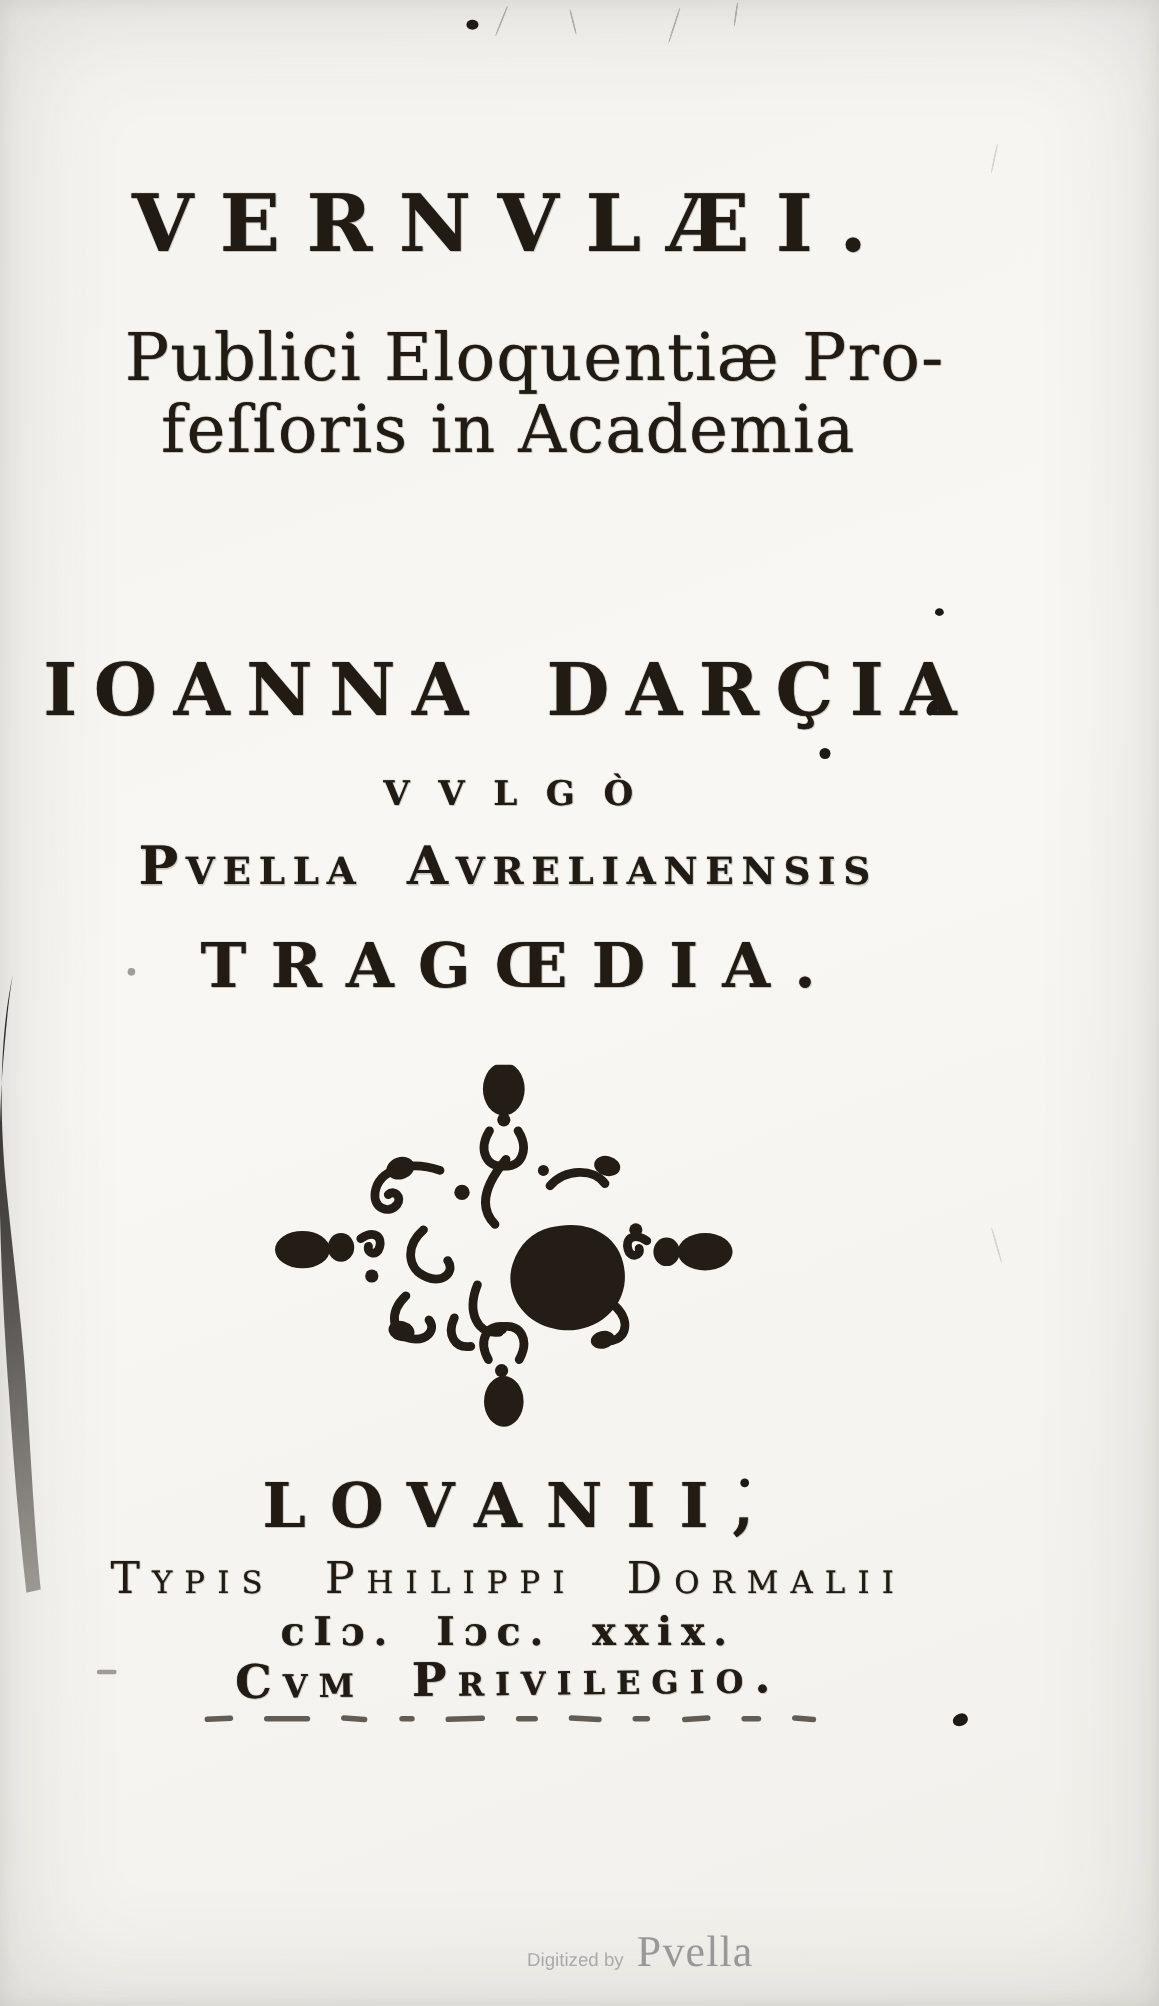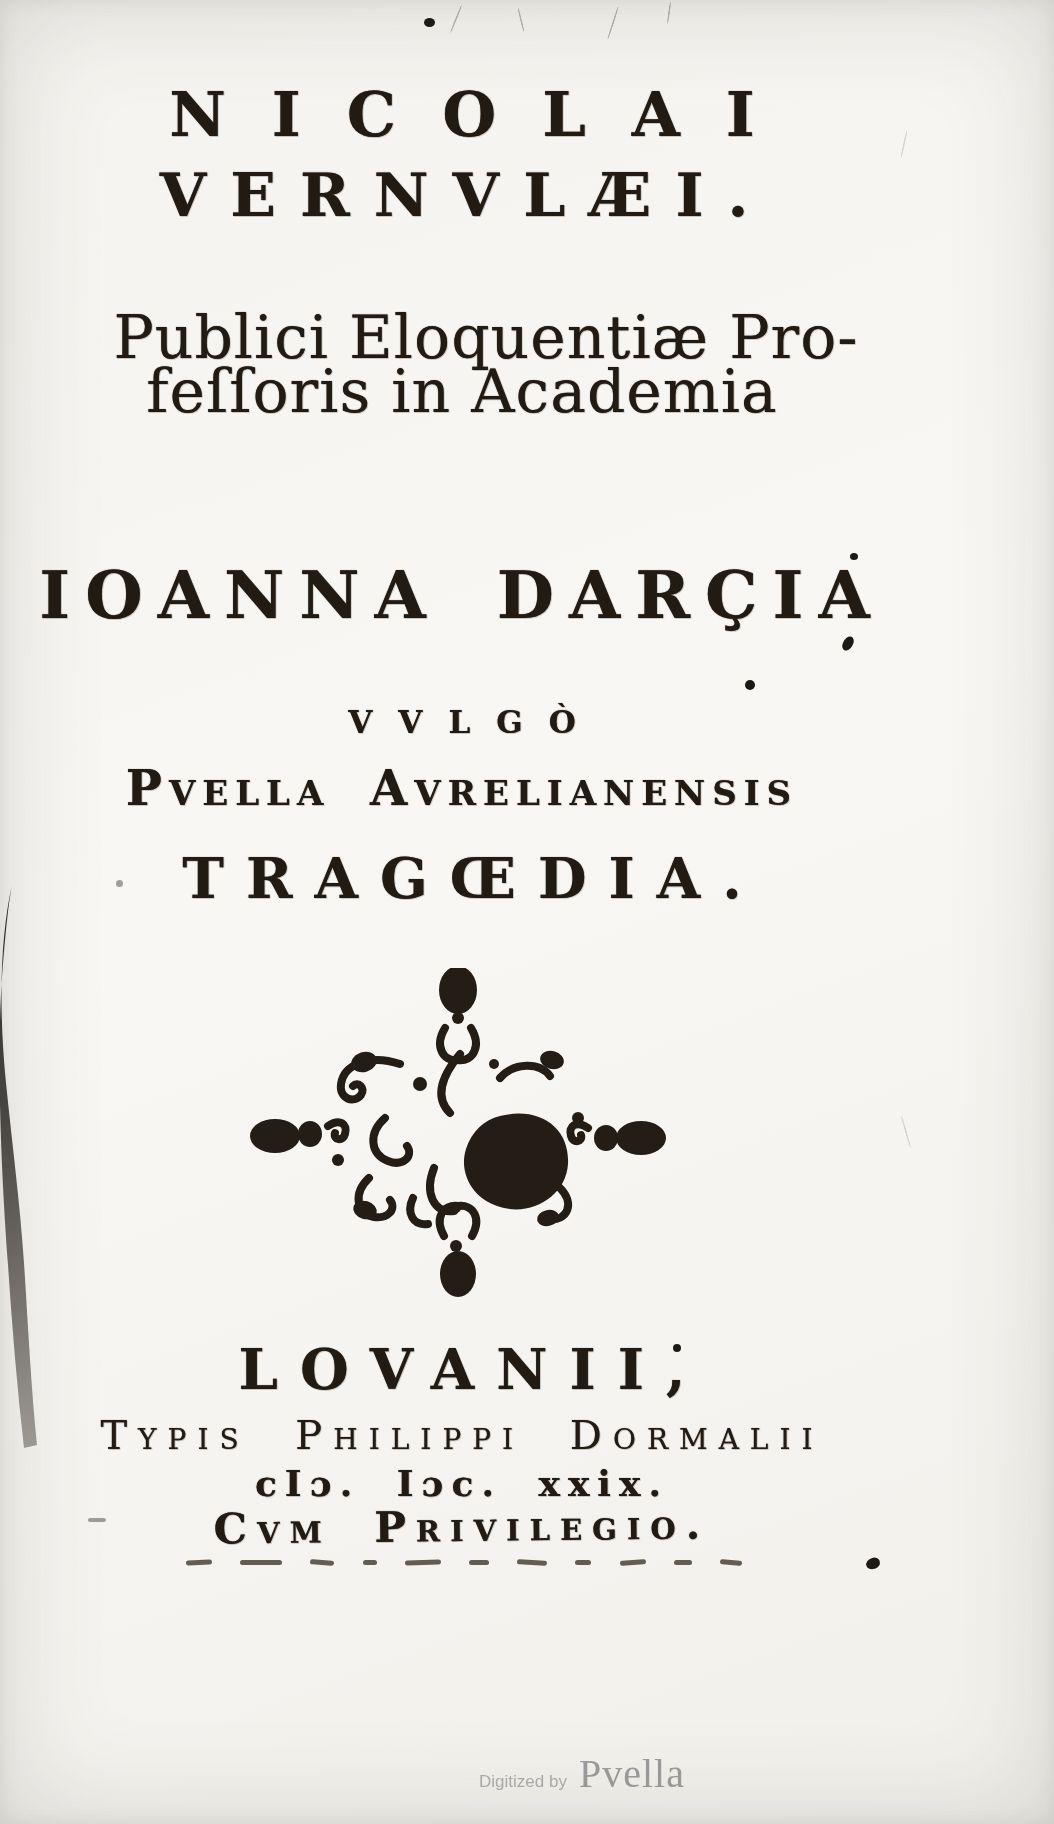--- a/index.html
+++ b/index.html
@@ -14,26 +14,26 @@
   }
   .page::after{
     content:'';position:absolute;inset:0;pointer-events:none;
     box-shadow:inset 0 0 110px rgba(70,64,55,.16), inset 0 0 20px rgba(70,64,55,.10);
   }
   .line{
     position:absolute;left:0;right:130px;text-align:center;white-space:nowrap;
     text-shadow:0 0 1px rgba(28,20,10,.75), 1px 1px 0 rgba(28,20,10,.14);
   }
   .author1{top:78px;font-size:62px;letter-spacing:46px;padding-left:46px;font-weight:bold;}
-  .author2{top:160px;font-size:60px;letter-spacing:24px;padding-left:8px;font-weight:bold;}
+  .author2{top:160px;font-size:72px;letter-spacing:24px;padding-left:8px;font-weight:bold;}
   .sub{font-size:60px;letter-spacing:1px;}
-  .sub1{top:302px;padding-left:48px;}
+  .sub1{top:290px;padding-left:48px;}
   .sub2{top:356px;}
   .sub3{top:424px;}
-  .title{top:556px;font-size:66px;letter-spacing:15px;word-spacing:18px;font-weight:bold;}
+  .title{top:588px;font-size:66px;letter-spacing:15px;word-spacing:18px;font-weight:bold;}
   .vulgo{top:692px;font-size:44px;font-variant:small-caps;letter-spacing:26px;padding-left:26px;font-weight:bold;text-align:center;}
   .subtitle2{top:760px;font-size:48px;font-variant:small-caps;letter-spacing:7px;word-spacing:16px;font-weight:bold;}
   .genre{top:845px;font-size:56px;letter-spacing:22px;padding-left:22px;font-weight:bold;}
   .place{top:1336px;font-size:56px;letter-spacing:22px;padding-left:22px;font-weight:bold;}
   .printer{top:1412px;font-size:40px;font-variant:small-caps;letter-spacing:11px;word-spacing:22px;font-weight:normal;}
   .dateline{top:1462px;font-size:36px;letter-spacing:8px;word-spacing:16px;font-weight:bold;}
   .privilege{top:1502px;font-size:42px;font-variant:small-caps;letter-spacing:10px;word-spacing:18px;font-weight:bold;transform:rotate(-0.6deg);}
   .ornament{position:absolute;top:968px;left:248px;width:420px;height:330px;}
   .binding{position:absolute;left:-4px;top:885px;width:70px;height:565px;pointer-events:none;}
   .smudge-row{
@@ -77,21 +77,20 @@
     <defs>
       <linearGradient id="bind" x1="0" y1="0" x2="0" y2="1">
         <stop offset="0" stop-color="#141414"></stop>
         <stop offset="0.42" stop-color="#3d3a37"></stop>
         <stop offset="1" stop-color="#9a9691"></stop>
       </linearGradient>
     </defs>
     <path fill="url(#bind)" opacity="0.92" d="M16,0 C5,48 2,118 10,198 C16,258 24,318 28,378 C32,438 35,502 41,560 L28,563 C21,502 16,440 12,380 C6,300 0,180 6,92 C9,54 12,20 16,0 Z"></path>
   </svg>
 
-  <div class="line author1">NICOLAI</div>
   <div class="line author2">VERNVLÆI.</div>
 
   <div class="line sub sub1">Publici Eloquentiæ Pro-</div>
   <div class="line sub sub2">feſſoris in Academia</div>
 
   <div class="line title">IOANNA DARÇIA</div>
   <div class="line vulgo">vvlgò</div>
   <div class="line genre">TRAGŒDIA.</div>
   <div class="line subtitle2">Pvella Avrelianensis</div>
 

